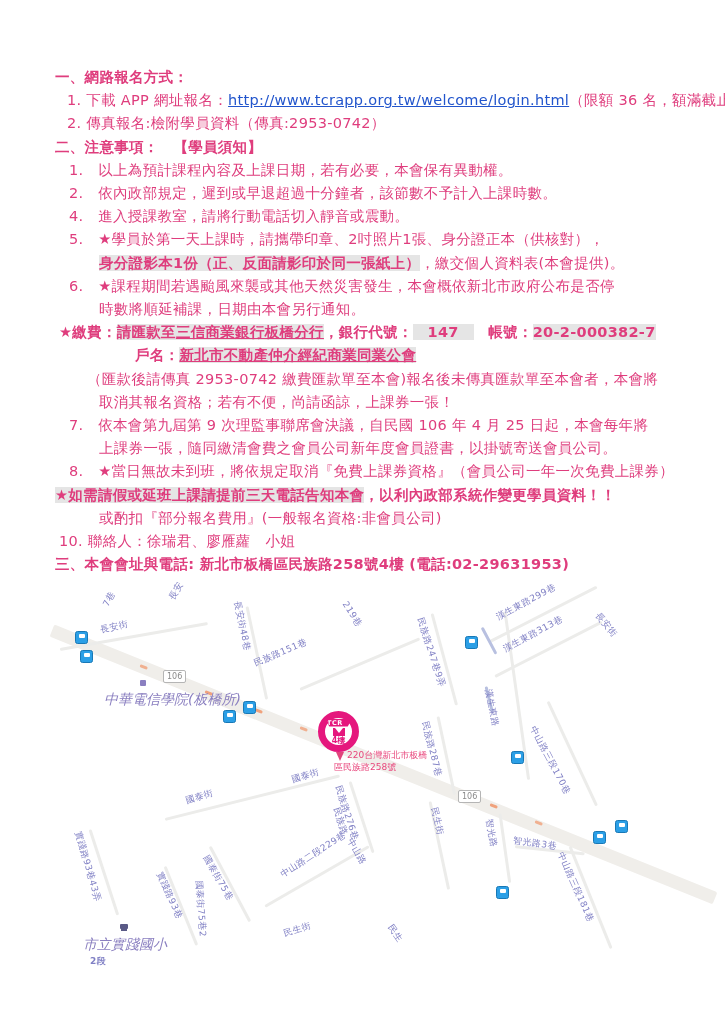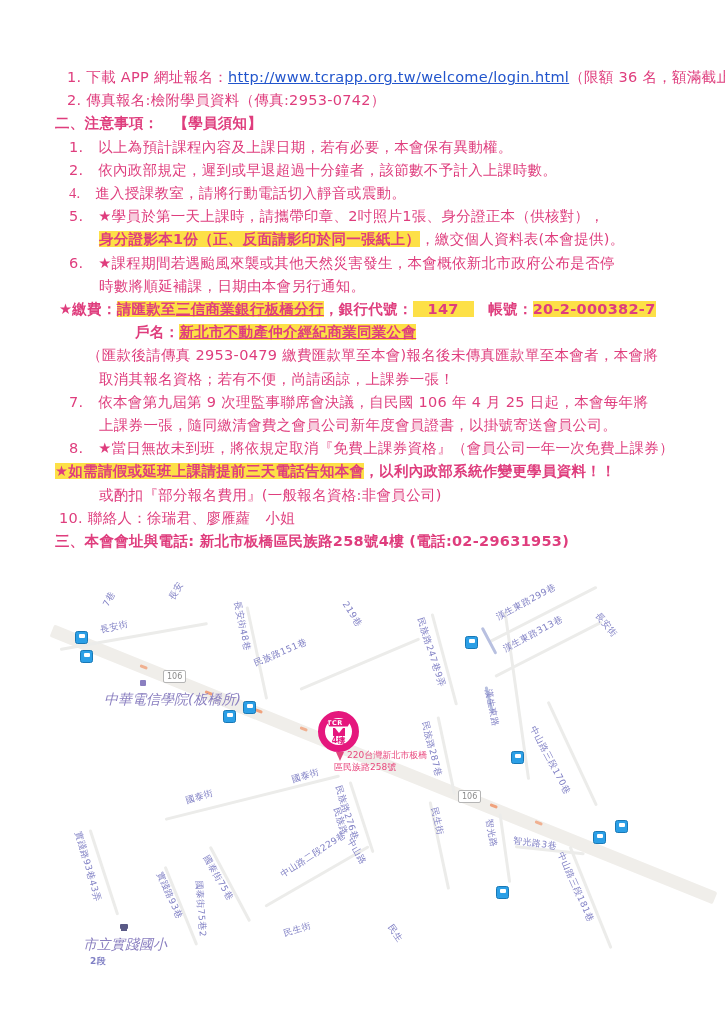--- a/index.html
+++ b/index.html
@@ -10,21 +10,21 @@
   }
   
   #doc{
     position:absolute;left:55px;top:66px;width:650px;
     color:#df3d7d;font-size:14.5px;line-height:23.2px;
     letter-spacing:0.3px;
   }
   .line{white-space:nowrap;}
   .l-h span{font-weight:bold;}
   .r-b{font-weight:bold;}
-  .r-hl{background:#fde047;}
+  .r-hl{background:#e5e5e5;}
   .r-u{text-decoration:underline;}
   .r-url{color:#2255cc;text-decoration:underline;font-weight:normal;}
   
   #map{position:absolute;left:0;top:0;width:725px;height:1024px;pointer-events:none;}
   .road{position:absolute;transform-origin:0 50%;border-radius:2px;}
   .st-label{
     position:absolute;color:#7f7fc4;font-size:9px;white-space:nowrap;
     transform-origin:0 0;letter-spacing:0.5px;
   }
   .poi-label{position:absolute;color:#8a7fc0;font-size:14px;white-space:nowrap;font-style:italic;}
@@ -64,33 +64,34 @@
   .map-address{
     position:absolute;left:334px;top:749px;color:#e8467c;font-size:9px;line-height:12px;
     white-space:nowrap;
   }
   .map-address .al1{padding-left:13px;}
 </style>
 </head>
 <body>
 
 <div id="doc">
+    <div class="line l-h" style="padding-left: 0px;"><span>一、網路報名方式：</span></div>
     <div class="line" style="padding-left: 12px;"><span>1. 下載 APP 網址報名：</span><span class="r-url">http://www.tcrapp.org.tw/welcome/login.html</span><span>（限額 36 名，額滿截止）</span></div>
     <div class="line" style="padding-left: 12px;"><span>2. 傳真報名:檢附學員資料（傳真:2953-0742）</span></div>
     <div class="line l-h" style="padding-left: 0px;"><span>二、注意事項：　【學員須知】</span></div>
     <div class="line" style="padding-left: 14px;"><span>1.　以上為預計課程內容及上課日期，若有必要，本會保有異動權。</span></div>
     <div class="line" style="padding-left: 14px;"><span>2.　依內政部規定，遲到或早退超過十分鐘者，該節數不予計入上課時數。</span></div>
-    <div class="line" style="padding-left: 14px; font-family: Liberation Serif, serif;"><span>4.　進入授課教室，請將行動電話切入靜音或震動。</span></div>
+    <div class="line" style="padding-left: 14px;"><span>4.　進入授課教室，請將行動電話切入靜音或震動。</span></div>
     <div class="line" style="padding-left: 14px;"><span>5.　★學員於第一天上課時，請攜帶印章、2吋照片1張、身分證正本（供核對），</span></div>
     <div class="line" style="padding-left: 44px;"><span class="r-hl r-b">身分證影本1份（正、反面請影印於同一張紙上）</span><span>，繳交個人資料表(本會提供)。</span></div>
     <div class="line" style="padding-left: 14px;"><span>6.　★課程期間若遇颱風來襲或其他天然災害發生，本會概依新北市政府公布是否停</span></div>
     <div class="line" style="padding-left: 44px;"><span>時數將順延補課，日期由本會另行通知。</span></div>
     <div class="line" style="padding-left: 4px;"><span class="r-b">★繳費：</span><span class="r-hl r-b">請匯款至</span><span class="r-hl r-u r-b">三信商業銀行板橋分行</span><span class="r-b">，銀行代號：</span><span class="r-hl r-b">　147　</span><span class="r-b">　帳號：</span><span class="r-hl r-b">20-2-000382-7</span></div>
     <div class="line" style="padding-left: 80px;"><span class="r-b">戶名：</span><span class="r-hl r-u r-b">新北市不動產仲介經紀商業同業公會</span></div>
-    <div class="line" style="padding-left: 32px;"><span>（匯款後請傳真 2953-0479 繳費匯款單至本會)報名後未傳真匯款單至本會者，本會將</span></div>
+    <div class="line" style="padding-left: 32px;"><span>（匯款後請傳真 2953-0742 繳費匯款單至本會)報名後未傳真匯款單至本會者，本會將</span></div>
     <div class="line" style="padding-left: 44px;"><span>取消其報名資格；若有不便，尚請函諒，上課券一張！</span></div>
     <div class="line" style="padding-left: 14px;"><span>7.　依本會第九屆第 9 次理監事聯席會決議，自民國 106 年 4 月 25 日起，本會每年將</span></div>
     <div class="line" style="padding-left: 44px;"><span>上課券一張，隨同繳清會費之會員公司新年度會員證書，以掛號寄送會員公司。</span></div>
     <div class="line" style="padding-left: 14px;"><span>8.　★當日無故未到班，將依規定取消『免費上課券資格』（會員公司一年一次免費上課券）</span></div>
     <div class="line" style="padding-left: 0px;"><span class="r-hl r-b">★如需請假或延班上課請提前三天電話告知本會</span><span class="r-b">，以利內政部系統作變更學員資料！！</span></div>
     <div class="line" style="padding-left: 44px;"><span>或酌扣『部分報名費用』(一般報名資格:非會員公司)</span></div>
     <div class="line" style="padding-left: 4px;"><span>10. 聯絡人：徐瑞君、廖雁蘿　小姐</span></div>
     <div class="line l-h" style="padding-left: 0px;"><span>三、本會會址與電話: 新北市板橋區民族路258號4樓 (電話:02-29631953)</span></div>
   </div>
 

